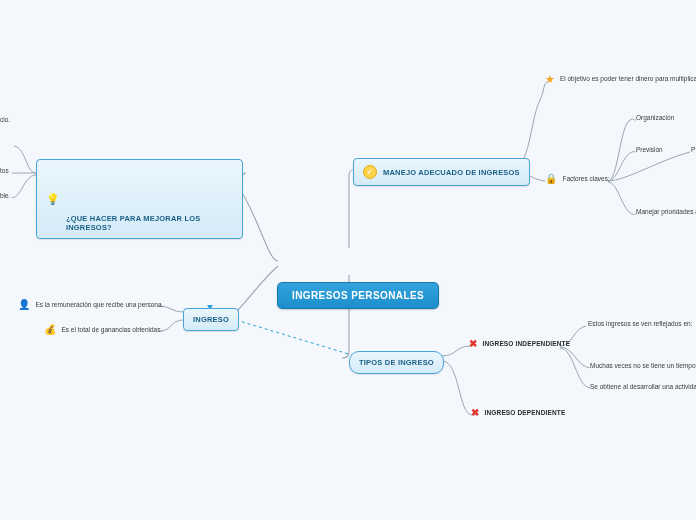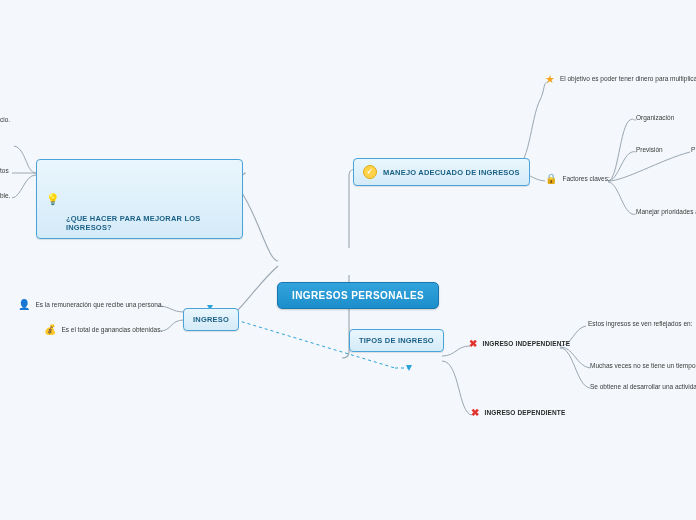--- a/index.html
+++ b/index.html
@@ -164,21 +164,21 @@
 
   <div class="node lvl1" style="left:353px; top:158px;">
     <span class="icon ico-check">✓</span>
     <span>MANEJO ADECUADO DE INGRESOS</span>
   </div>
 
   <div class="node lvl1 plain" style="left:183px; top:308px;">
     <span>INGRESO</span>
   </div>
 
-  <div class="node lvl1 plain" style="left:349px; top:329px;">
+  <div class="node lvl1 plain" style="left:349px; top:351px;border-radius:10px;">
     <span>TIPOS DE INGRESO</span>
   </div>
 
   <div class="node leaf clipped" style="left:545px; top:74px; width:155px;">
     <span class="icon ico-star">★</span>
     <span>El objetivo es poder tener dinero para multiplicar</span>
   </div>
 
   <div class="node leaf" style="left:545px; top:174px;">
     <span class="icon ico-lock">🔒</span>

